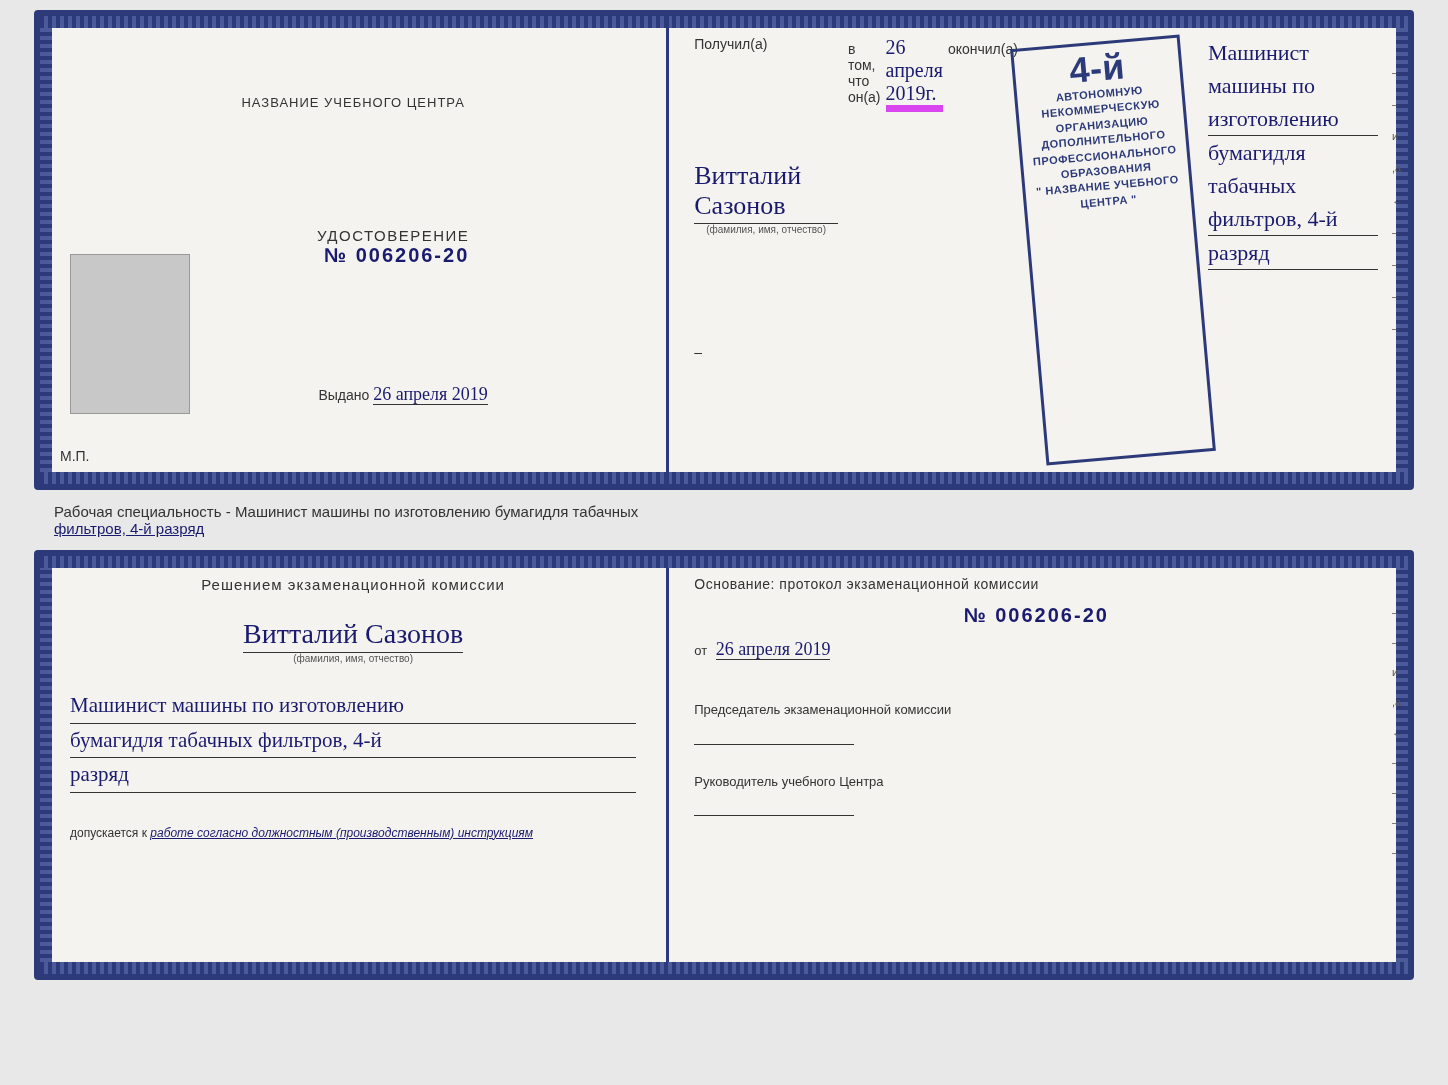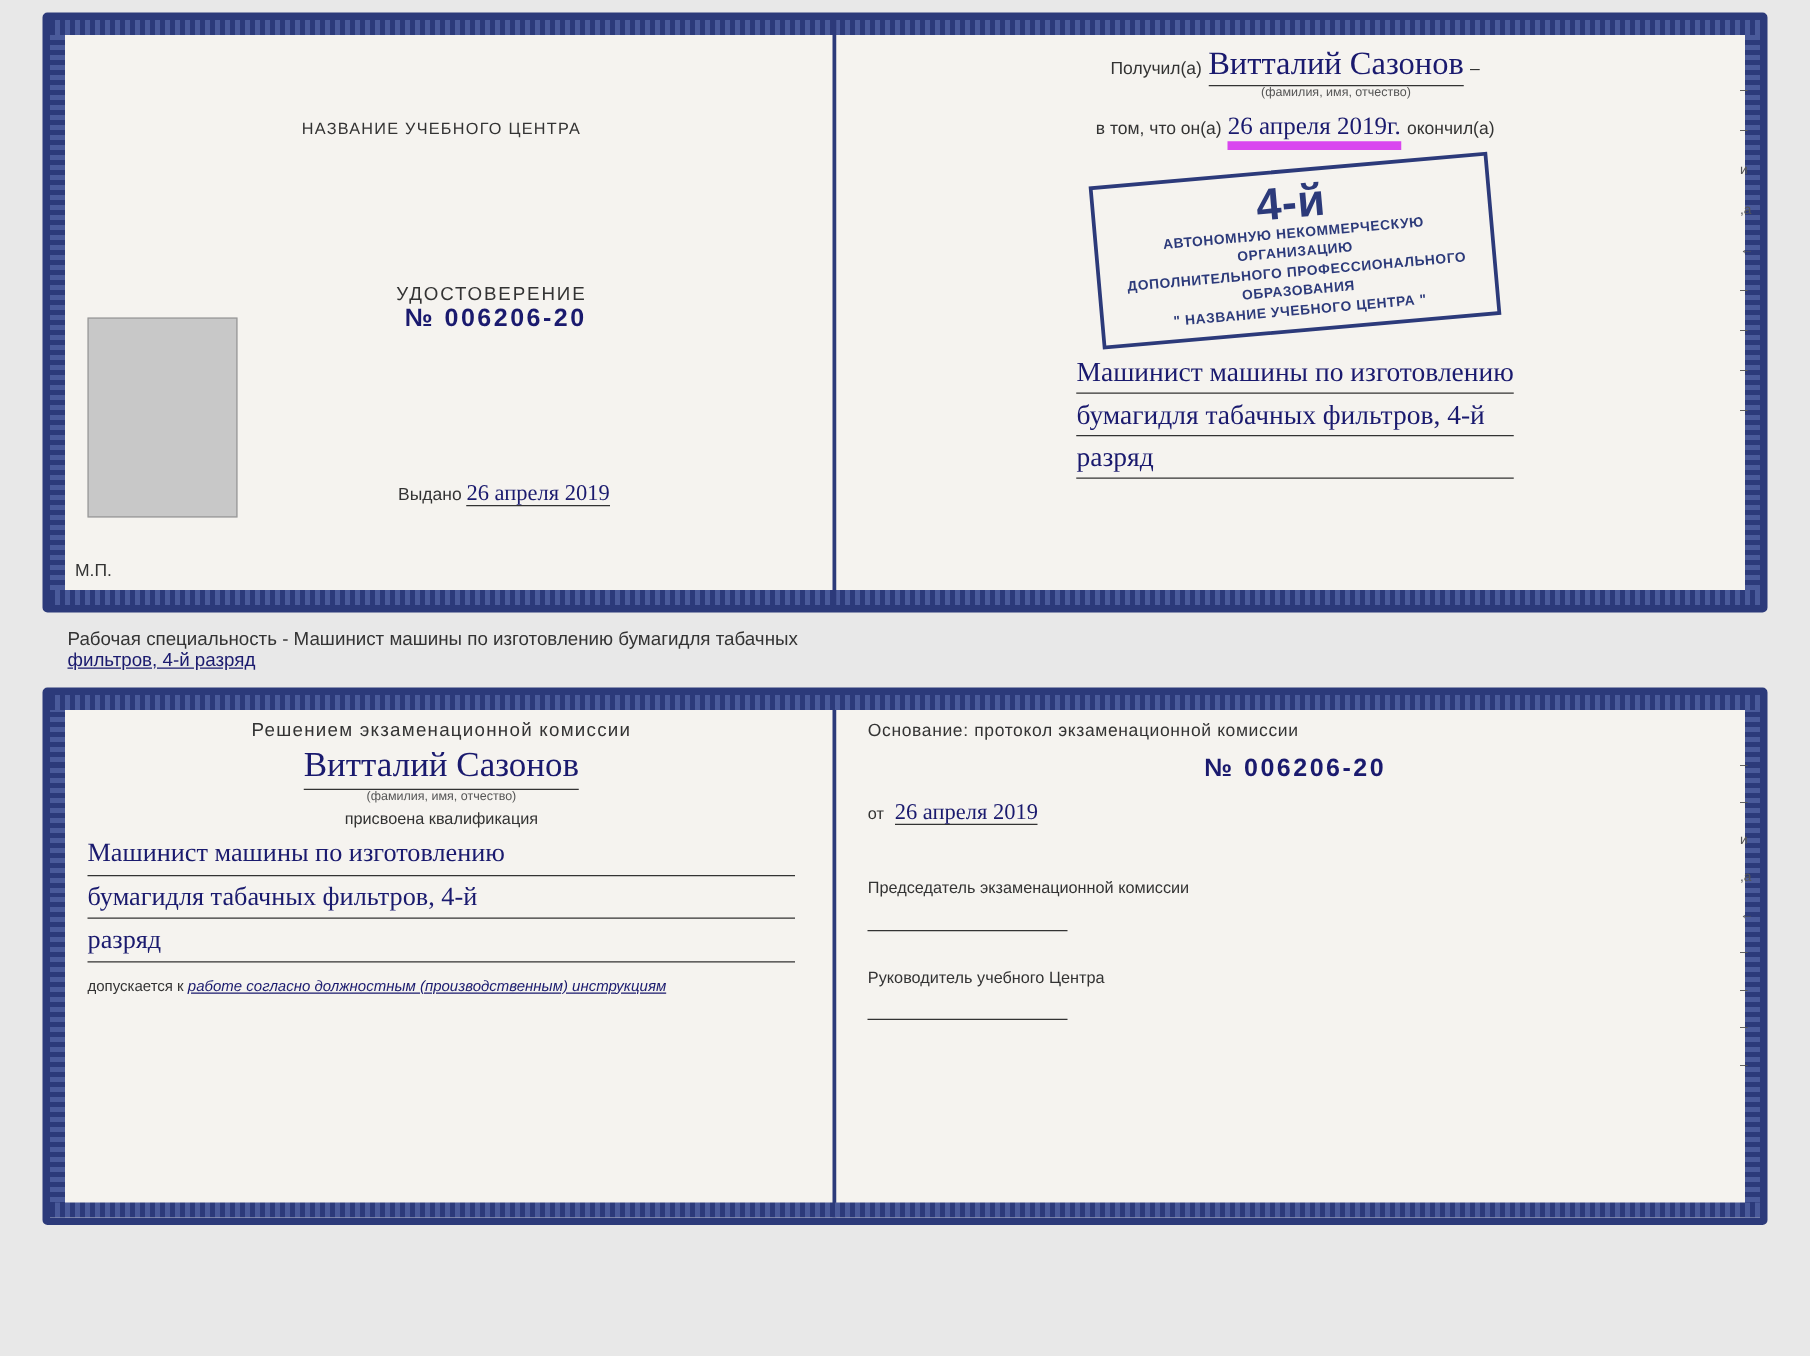--- a/index.html
+++ b/index.html
@@ -36,24 +36,22 @@
       flex-direction: column;
       align-items: center;
       justify-content: space-around;
       position: relative;
     }
 
     .diploma-right {
       width: 54%;
       padding: 20px 30px 20px 25px;
       display: flex;
-      flex-direction: column;
       gap: 10px;
       position: relative;
-      align-items: center;
     }
 
     .org-name-label {
       font-size: 13px;
       letter-spacing: 1px;
       text-align: center;
       color: #333;
       font-weight: normal;
       font-family: Arial, sans-serif;
     }
@@ -231,21 +229,21 @@
       position: relative;
       overflow: hidden;
     }
 
     .bottom-left {
       width: 46%;
       border-right: 3px solid #2c3a7a;
       padding: 20px 30px;
       display: flex;
       flex-direction: column;
-      gap: 4px;
+      gap: 25px;
     }
 
     .bottom-right {
       width: 54%;
       padding: 20px 30px 20px 25px;
       display: flex;
       flex-direction: column;
       gap: 12px;
     }
 
@@ -498,21 +496,20 @@
   <div class="border-texture-bottom"></div>
 
   <div class="bottom-left">
     <div class="komissia-title">Решением экзаменационной комиссии</div>
 
     <div style="display:flex;flex-direction:column;align-items:center;">
       <span class="handwritten-name-bottom">Витталий Сазонов</span>
       <span class="small-label">(фамилия, имя, отчество)</span>
     </div>
 
-    <div class="prisvoena-line">присвоена квалификация</div>
 
     <div>
       <div class="handwritten-profession-bottom">Машинист машины по изготовлению</div>
       <div class="handwritten-profession-bottom">бумагидля табачных фильтров, 4-й</div>
       <div class="handwritten-profession-bottom">разряд</div>
     </div>
 
     <div class="dopuskaetsya-line">
       <span>допускается к</span>
       <span class="italic-text">работе согласно должностным (производственным) инструкциям</span>

